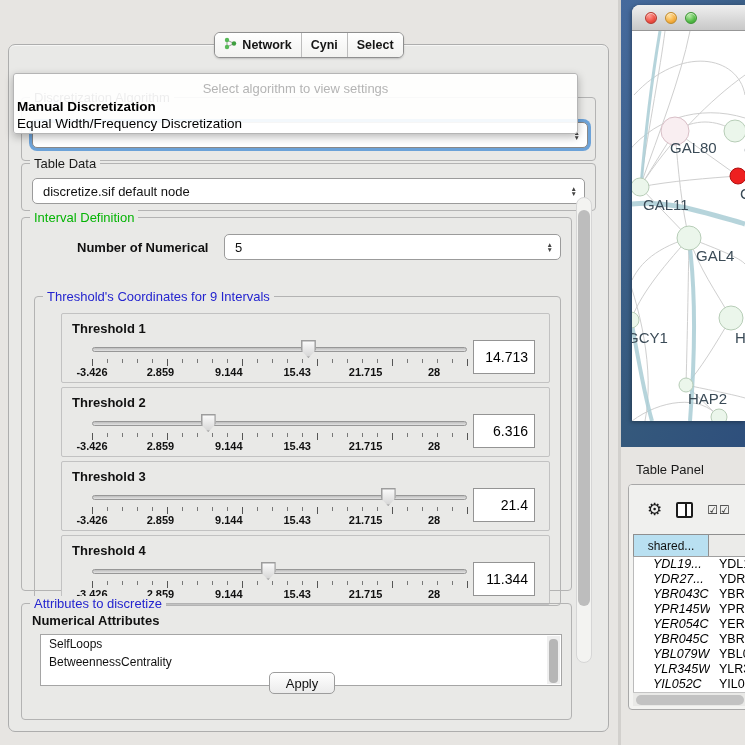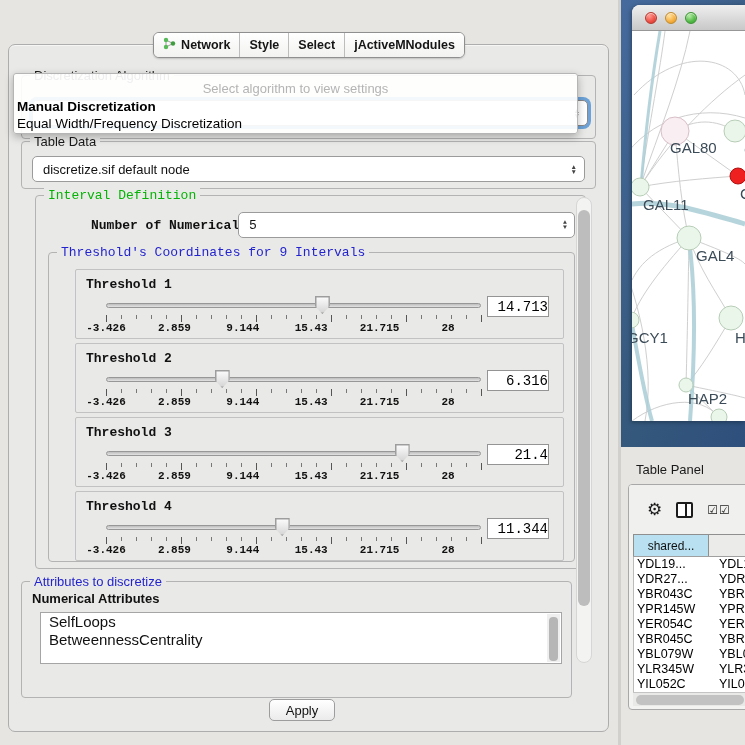--- a/index.html
+++ b/index.html
@@ -25,21 +25,21 @@
   .seg { display:flex; border:1px solid #8f8f8f; border-radius:6px; overflow:hidden;
     background:#fff; box-shadow:0 1px 2px rgba(0,0,0,.18); }
   .seg-item { padding:4px 9px; font-size:12.5px; font-weight:bold; color:#151515; white-space:nowrap;
     background:linear-gradient(#ffffff,#f2f2f0); border-right:1px solid #bdbdbd;
     display:flex; align-items:center; gap:5px; }
   .seg-item:last-child { border-right:none; }
   .seg-item.selected { background:#7b7b7b; color:#dedede; border-right-color:#6e6e6e; }
   .tabbar-top { position:absolute; left:0; top:32px; width:618px; display:flex; justify-content:center; }
 
   
-  .group { position:absolute; border:1px solid #b3b3b3; border-radius:4px; }
+  .group { position:absolute; border:1px solid #b3b3b3; border-radius:4px;margin-top:22px; }
   .group-label { position:absolute; top:-8px; left:8px; background:#e9e9e7; padding:0 4px;
     font-size:13px; color:#1a1a1a; white-space:nowrap; }
   .group-label.green { color:#05b405; }
   .group-label.blue { color:#2424cf; }
 
   
   .combo { position:absolute; background:#fff; border:1px solid #9b9b9b; border-radius:5px;
     font-size:13px; color:#111; display:flex; align-items:center; padding-left:10px; }
   .combo .stepper { position:absolute; right:7px; top:50%; transform:translateY(-50%);
     display:flex; flex-direction:column; line-height:5px; font-size:6.5px; color:#444; }
@@ -62,38 +62,38 @@
     background:linear-gradient(#bdbdbd,#e3e3e3); border:1px solid #979797; }
   .thr-thumb { position:absolute; top:26px; width:15px; height:18px;
     clip-path:polygon(0 0,100% 0,100% 55%,50% 100%,0 55%);
     background:linear-gradient(#fefefe,#d2d2d2);
     box-shadow:inset 0 0 0 1.5px #9d9d9d; }
   .thr-ticks { position:absolute; left:30px; top:45px; width:375px; height:8px; }
   .thr-ticks i { position:absolute; width:1px; height:4px; background:#777; }
   .thr-ticks i.tall { height:7px; background:#555; }
   .thr-scale { position:absolute; left:30px; top:52px; width:342px; height:12px; }
   .thr-scale span { position:absolute; transform:translateX(-50%); font-size:11px; font-weight:bold; color:#111; white-space:nowrap; }
-  .thr-val { position:absolute; right:14px; top:26px; width:62px; height:21px; background:#fff;
+  .thr-val { position:absolute; right:14px; top:26px; width:62px; height:34px; background:#fff;
     border:1px solid #949494; font-size:14px; color:#000; display:flex; align-items:center;
-    justify-content:flex-end; }
+    justify-content:flex-end; padding-right:6px; }
 
   
   .vscroll { position:absolute; border-radius:8px; background:#f3f3f1; border:1px solid #d6d6d6; }
   .vthumb { position:absolute; border-radius:6px; background:#bdbdbd; }
 
   
   .attr-heading { position:absolute; left:10px; top:9px; font-size:13px; font-weight:bold; color:#111; }
   .listbox { position:absolute; background:#fff; border:1px solid #a5a5a5; overflow:hidden; }
-  .listbox .li { font-size:15px; color:#111; padding-left:8px; height:18px; line-height:18px; white-space:nowrap; }
+  .listbox .li { font-size:12px; color:#111; padding-left:8px; height:18px; line-height:18px; white-space:nowrap; }
   .list-sb { position:absolute; right:1px; top:1px; width:13px; bottom:1px; background:#efefef; }
   .list-sb i { position:absolute; left:2px; top:3px; width:9px; height:44px; background:#b6b6b6; border-radius:4px; display:block; }
 
   .btn { position:absolute; border:1px solid #9d9d9d; border-radius:5px;
     background:linear-gradient(#ffffff,#ebebeb); font-size:13px; color:#111;
-    display:flex; align-items:center; justify-content:center;margin-top:27px; }
+    display:flex; align-items:center; justify-content:center; }
 
   
   .divider-v { position:absolute; left:618px; top:0; width:3px; height:745px; background:#d2d0cd; }
   .net-frame { position:absolute; left:621px; top:0; width:124px; height:447px;
     background:linear-gradient(115deg,#466a9d 0%,#35597c 60%,#2e4f7c 100%); }
   .net-window { position:absolute; left:632px; top:5px; width:113px; height:416px;
     background:#fff; border-top-left-radius:8px; overflow:hidden; box-shadow:-1px 1px 4px rgba(0,0,0,.35); }
   .net-titlebar { height:26px; background:linear-gradient(#efefef,#c8c8c8);
     border-bottom:1px solid #979797; display:flex; align-items:center; padding-left:13px; gap:8px; }
   .light { width:12px; height:12px; border-radius:50%; box-shadow:inset 0 1px 1px rgba(255,255,255,.7); }
@@ -114,21 +114,21 @@
   .colicon::after { content:""; position:absolute; left:50%; top:0; width:2px; height:100%; background:#1c1c1c; }
   .cbx { font-size:12px; color:#1c1c1c; letter-spacing:1px; }
   .tp-header { position:absolute; left:4px; top:49px; right:0; height:23px; display:flex;
     border-top:1px solid #8f8f8f; border-bottom:1px solid #9f9f9f; font-size:12px; color:#111; }
   .tp-h1 { width:76px; background:#b9e0f1; border-left:1px solid #8f8f8f; border-right:1px solid #8f8f8f;
     display:flex; align-items:center; justify-content:center; }
   .tp-h2 { flex:1; background:#ebebe9; display:flex; align-items:center; justify-content:flex-end; padding-right:4px; }
   .tp-rows { position:absolute; left:4px; top:72px; right:0; height:135px; background:#fff;
     border-left:1px solid #bbb; overflow:hidden; }
   .tp-row { height:15px; display:flex; font-size:12.5px; color:#000; }
-  .tp-c1 { width:76px; padding-left:3px; white-space:nowrap; overflow:hidden; }
+  .tp-c1 { width:76px; padding-left:19px; white-space:nowrap; overflow:hidden;font-style:italic; }
   .tp-c2 { flex:1; padding-left:9px; white-space:nowrap; overflow:hidden; }
   .tp-hscroll { position:absolute; left:4px; right:0; top:207px; height:14px; background:#e9e9e7;
     border-top:1px solid #c4c4c4; }
   .tp-hthumb { position:absolute; left:3px; top:2px; width:108px; height:10px; border-radius:5px; background:#c2c2c2; }
 
   svg text { font-family:"Liberation Sans", sans-serif; }
 </style>
 </head>
 <body>
 
@@ -144,21 +144,21 @@
     </div>
 
     <div class="group" style="left:12px; top:96px; width:575px; height:48px;">
       <span class="group-label">Table Data</span>
       <div class="combo" style="left:10px; top:14px; width:553px; height:26px;">
         <span>discretize.sif default node</span>
         <span class="stepper">▲<br>▼</span>
       </div>
     </div>
 
-    <div class="group" style="left:26px; top:150px; width:551px; height:374px;font-family:Liberation Mono, monospace;">
+    <div class="group" style="left:12px; top:150px; width:551px; height:374px;">
       <span class="group-label green">Interval Definition</span>
       <span class="abs" style="left:55px; top:22px; font-size:13px; font-weight:bold; color:#111;">Number of Numerical</span>
       <div class="combo" style="left:202px; top:16px; width:337px; height:26px;">
         <span>5</span>
         <span class="stepper">▲<br>▼</span>
       </div>
 
       <div class="group" style="left:12px; top:56px; width:527px; height:310px;">
         <span class="group-label blue">Threshold's Coordinates for 9 Intervals</span>
         <div id="thresholds-body">
@@ -363,27 +363,24 @@
               <line x1="3" y1="3" x2="10" y2="6.5" stroke="#9a9a9a"></line>
               <line x1="3" y1="10" x2="10" y2="6.5" stroke="#9a9a9a"></line>
               <line x1="3" y1="3" x2="3" y2="10" stroke="#9a9a9a"></line>
               <circle cx="3" cy="3" r="2.2" fill="#57b957"></circle>
               <circle cx="3" cy="10" r="2.2" fill="#57b957"></circle>
               <circle cx="10" cy="6.5" r="2.2" fill="#3e9e3e"></circle>
             </svg></span>
           <span>Network</span>
         </div>
         <div class="seg-item">
-          <span>Style</span>
+          <span>Cyni</span>
         </div>
         <div class="seg-item">
           <span>Select</span>
-        </div>
-        <div class="seg-item">
-          <span>jActiveMNodules</span>
         </div>
       </div>
     </div>
 
   <div class="popup">
     <div class="popup-hint">Select algorithm to view settings</div>
     <div id="popup-options">
         <div class="popup-item bold" style="top:25px">Manual Discretization</div>
         <div class="popup-item" style="top:42px">Equal Width/Frequency Discretization</div>
       </div>

